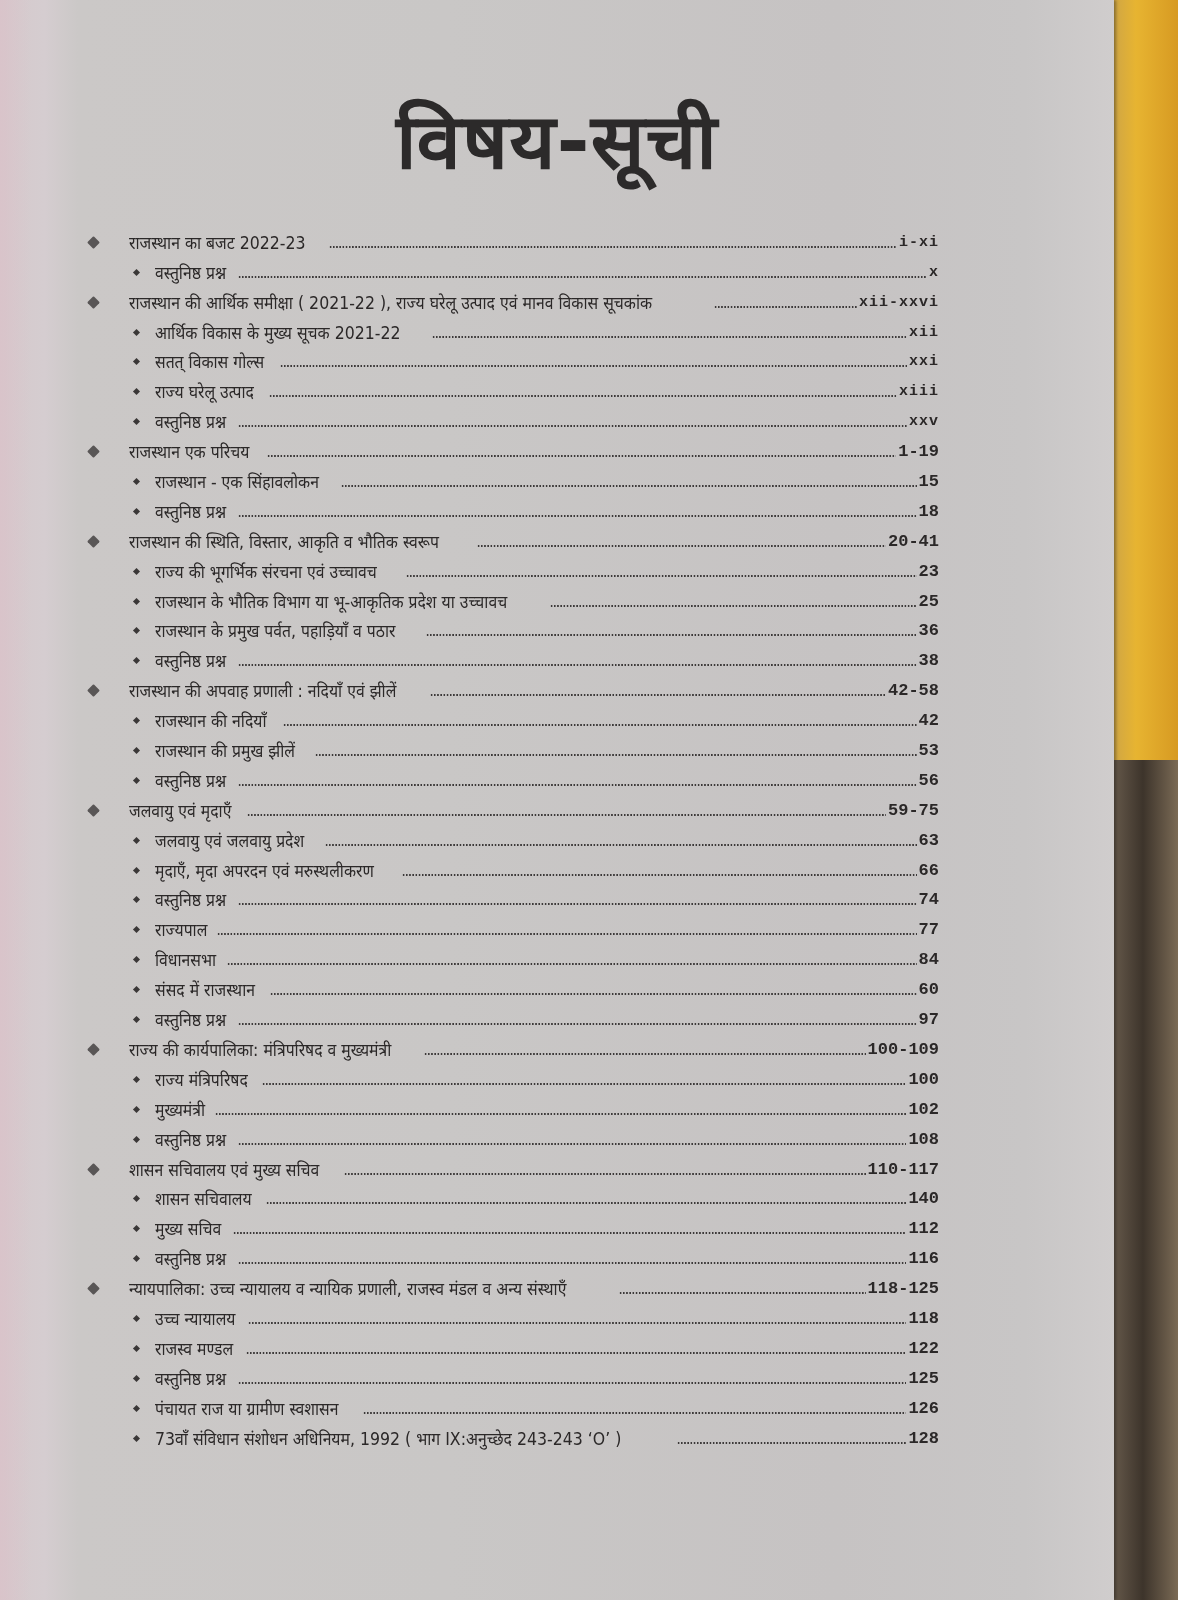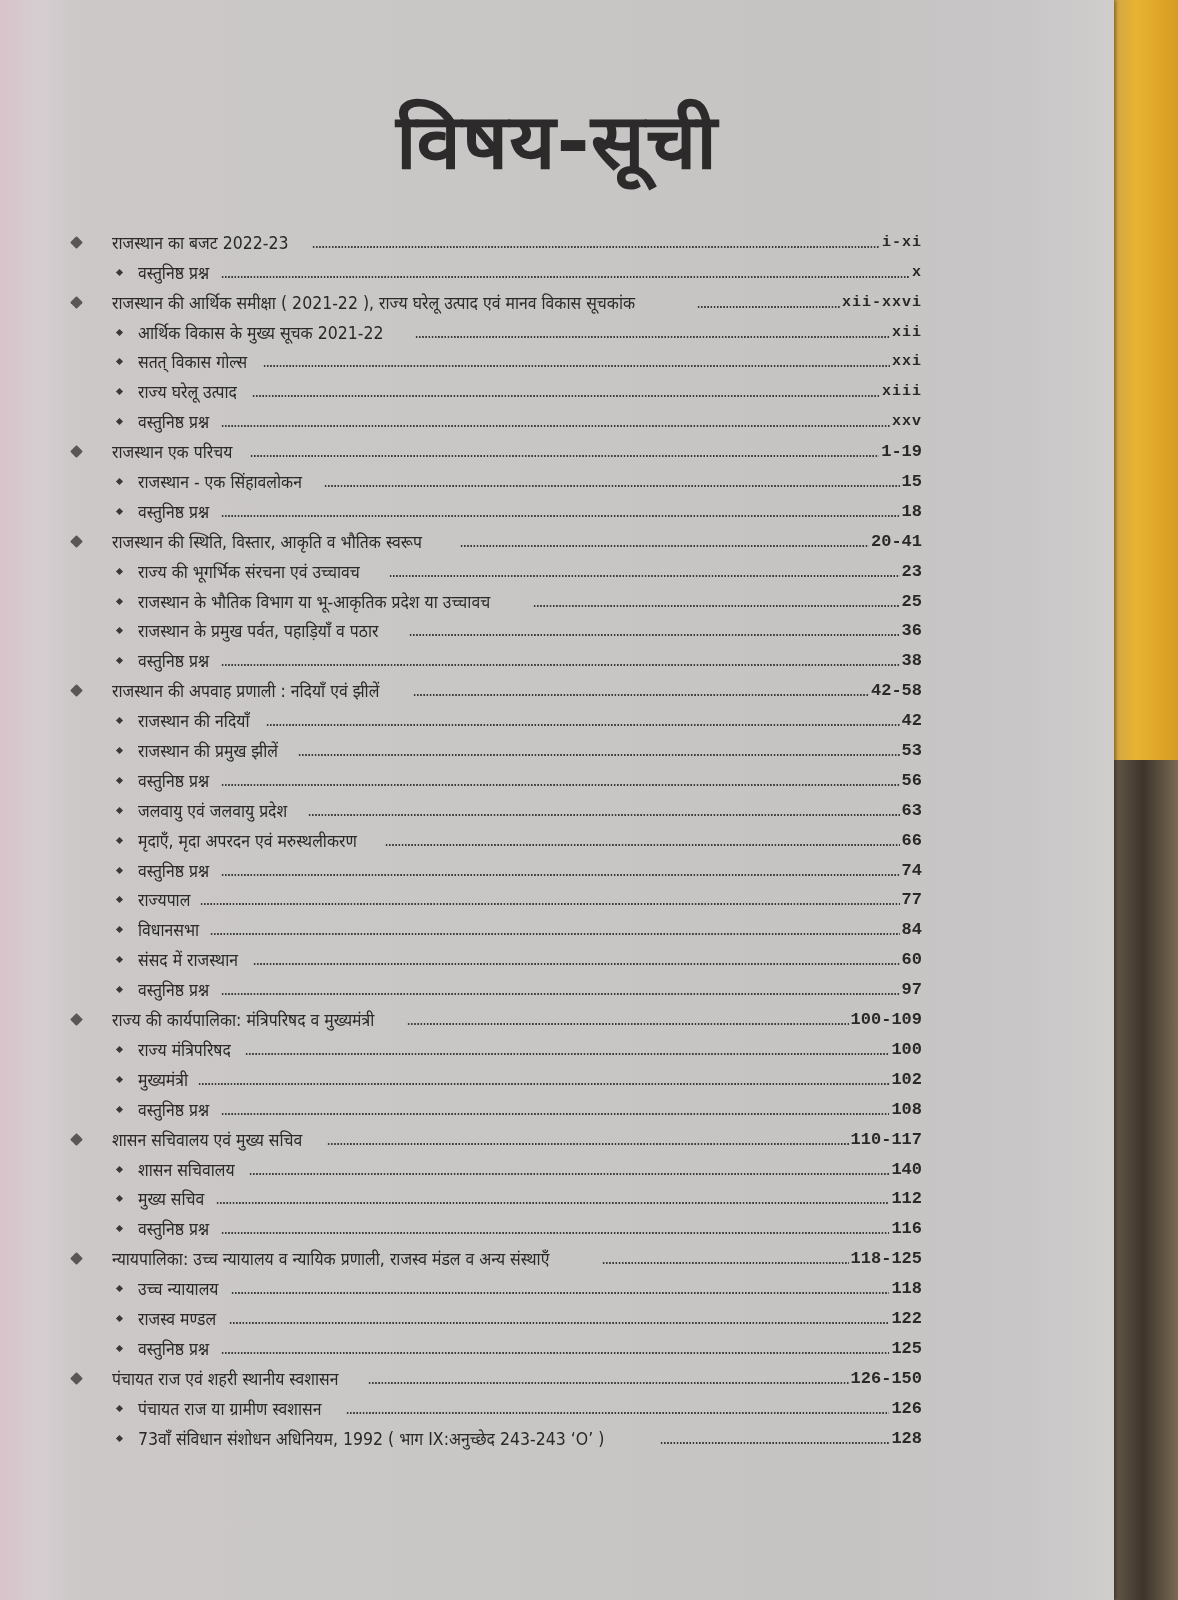--- a/index.html
+++ b/index.html
@@ -29,21 +29,21 @@
     content: ""; position: absolute; left: 0; top: 0; width: 30px; height: 1600px;
     background: linear-gradient(90deg, rgba(220,190,200,0.5), rgba(220,190,200,0));
   }
   .title {
     position: absolute; left: 0; width: 1114px; top: 92px; text-align: center;
     font-family: "DejaVu Sans", sans-serif; font-weight: bold;
     font-size: 76px; color: #2c2a2a; letter-spacing: 1px; line-height: 100px;
     transform: scaleX(1.05);
   }
   .toc {
-    position: absolute; left: 0; top: 224px; width: 964px;
+    position: absolute; left: 0; top: 224px; width: 964px; padding-left: 17px;
   }
   .row {
     position: relative; height: 29.9px; display: flex; align-items: flex-end;
     font-family: "DejaVu Sans", sans-serif; font-size: 17.5px; color: #2b2828;
   }
   .row .bullet {
     position: absolute; display: block;
   }
   .row.main .bullet {
     left: 72px; bottom: 7px; width: 9px; height: 9px;
@@ -188,20 +188,26 @@
         <span class="label">राजस्थान की प्रमुख झीलें</span>
         <span class="leader"></span>
         <span class="pg">53</span>
       </div>
       <div class="row sub">
         <span class="bullet"></span>
         <span class="label">वस्तुनिष्ठ प्रश्न</span>
         <span class="leader"></span>
         <span class="pg">56</span>
       </div>
+      <div class="row main">
+        <span class="bullet"></span>
+        <span class="label">जलवायु एवं मृदाएँ</span>
+        <span class="leader"></span>
+        <span class="pg">59-75</span>
+      </div>
       <div class="row sub">
         <span class="bullet"></span>
         <span class="label">जलवायु एवं जलवायु प्रदेश</span>
         <span class="leader"></span>
         <span class="pg">63</span>
       </div>
       <div class="row sub">
         <span class="bullet"></span>
         <span class="label">मृदाएँ, मृदा अपरदन एवं मरुस्थलीकरण</span>
         <span class="leader"></span>
@@ -301,26 +307,20 @@
         <span class="bullet"></span>
         <span class="label">राजस्व मण्डल</span>
         <span class="leader"></span>
         <span class="pg">122</span>
       </div>
       <div class="row sub">
         <span class="bullet"></span>
         <span class="label">वस्तुनिष्ठ प्रश्न</span>
         <span class="leader"></span>
         <span class="pg">125</span>
-      </div>
-      <div class="row main">
-        <span class="bullet"></span>
-        <span class="label">पंचायत राज एवं शहरी स्थानीय स्वशासन</span>
-        <span class="leader"></span>
-        <span class="pg">126-150</span>
       </div>
       <div class="row sub">
         <span class="bullet"></span>
         <span class="label">पंचायत राज या ग्रामीण स्वशासन</span>
         <span class="leader"></span>
         <span class="pg">126</span>
       </div>
       <div class="row sub">
         <span class="bullet"></span>
         <span class="label">73वाँ संविधान संशोधन अधिनियम, 1992 ( भाग IX:अनुच्छेद 243-243 ‘O’ )</span>

